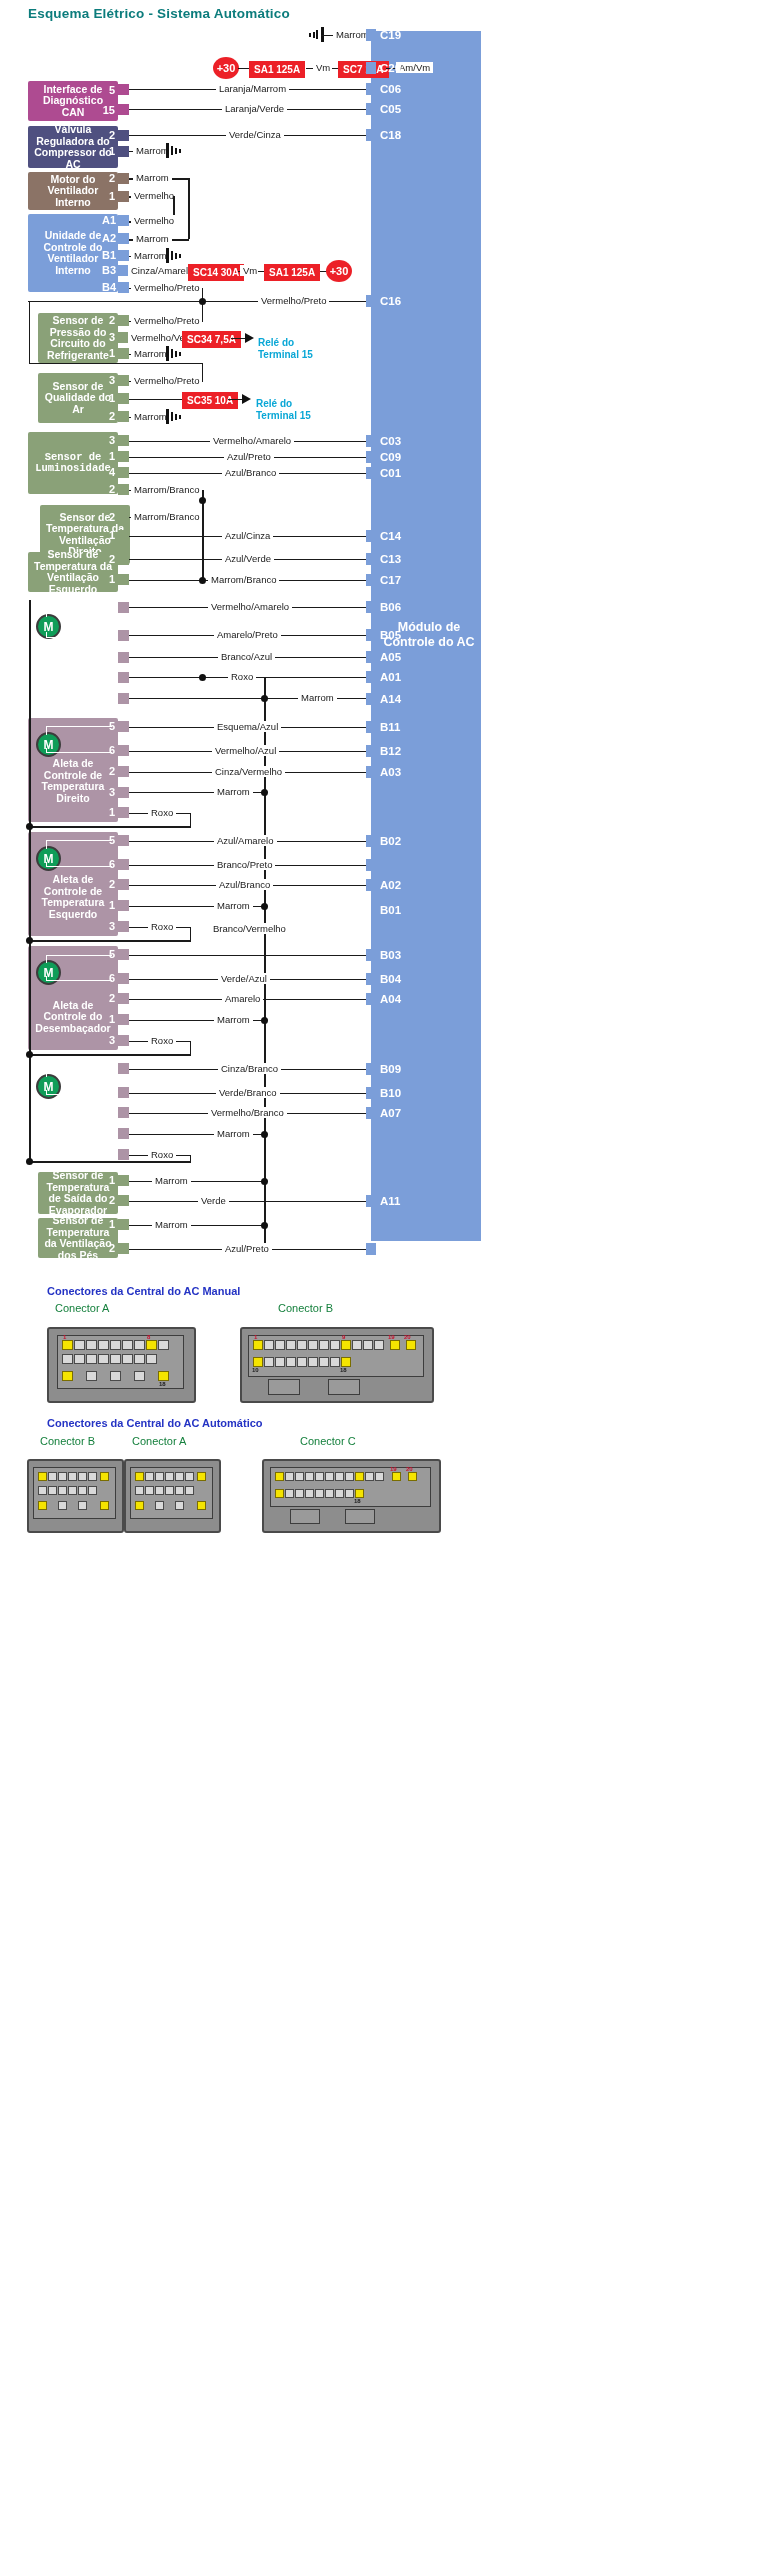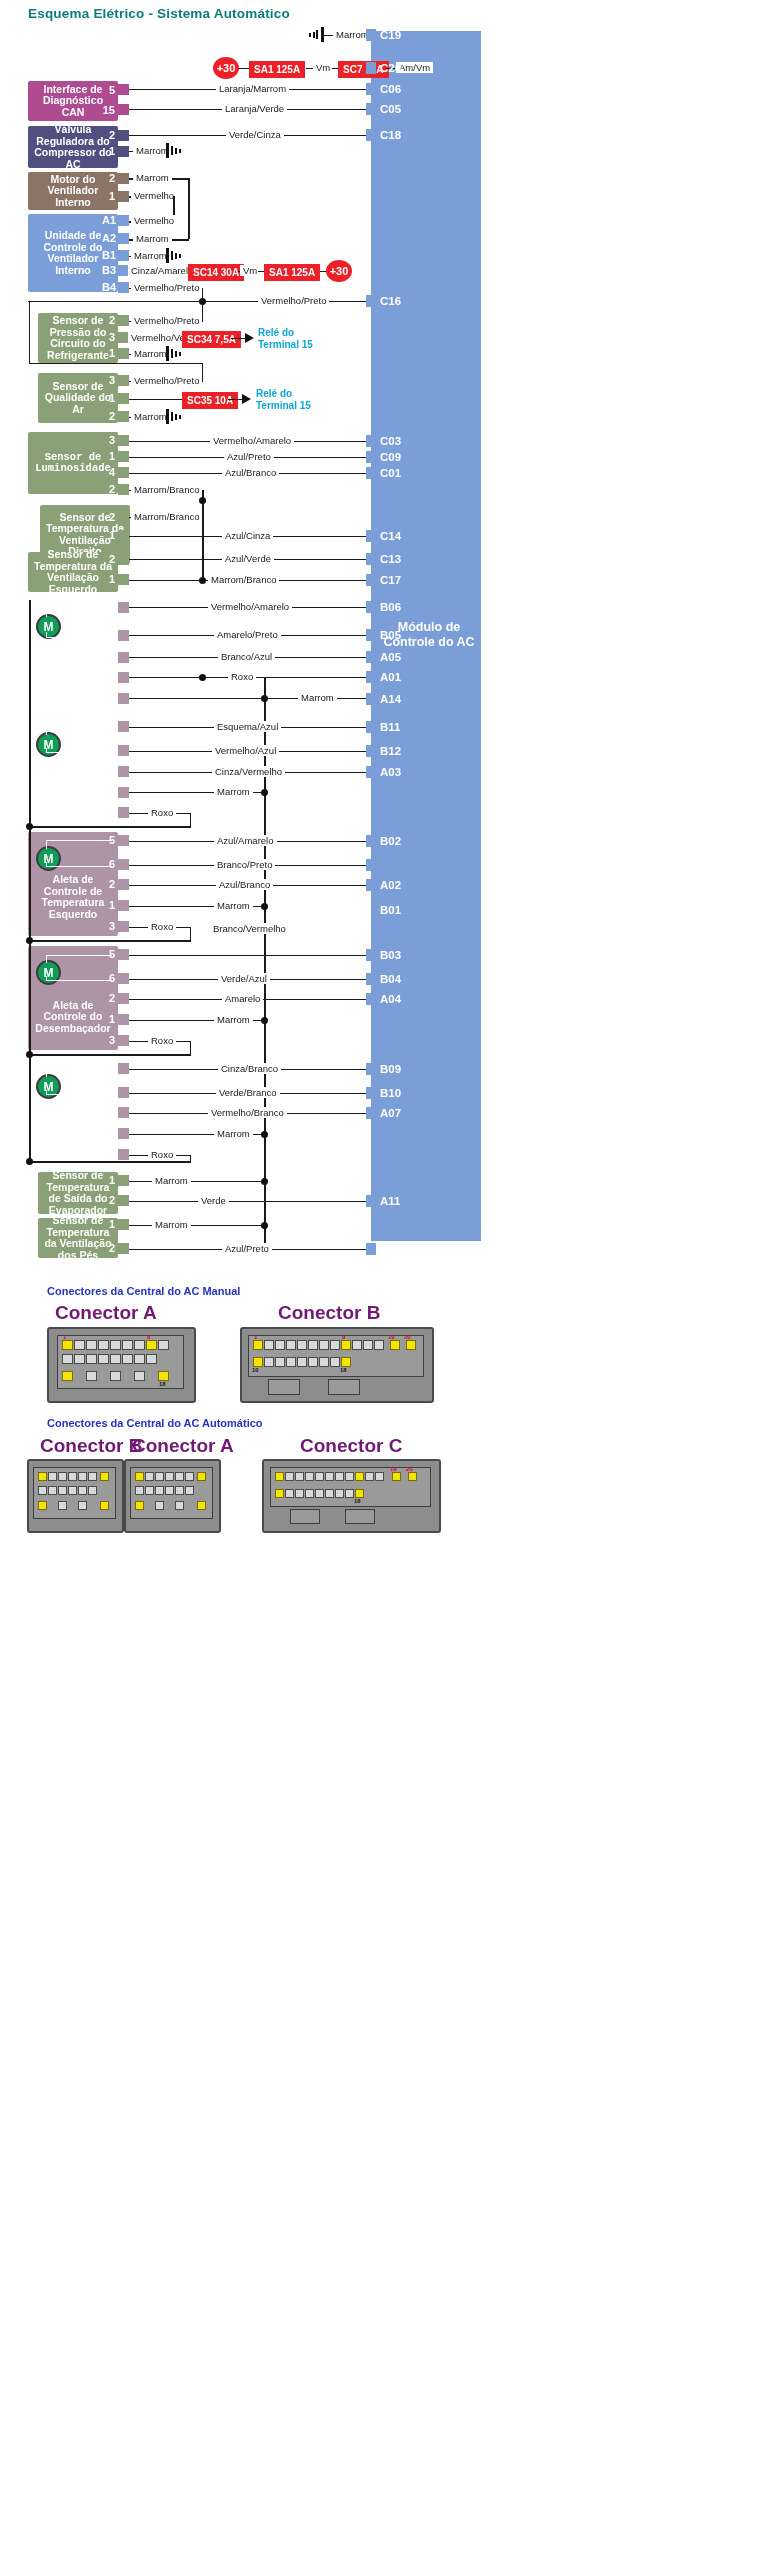--- a/index.html
+++ b/index.html
@@ -45,36 +45,36 @@
   .node{position:absolute;width:7px;height:7px;border-radius:50%;background:#111;}
 
   
   .wl{position:absolute;background:#fff;font-size:9.5px;color:#1a1a1a;padding:0 3px;line-height:11px;white-space:nowrap;}
 
   
   .fuse{position:absolute;background:#ec2027;color:#fff;font-weight:bold;font-size:10px;line-height:13px;
         padding:1px 4px;border:1px solid #ec2027;white-space:nowrap;}
   .p30{position:absolute;width:26px;height:22px;border-radius:50%;background:#ec2027;color:#fff;font-weight:bold;
        font-size:11px;display:flex;align-items:center;justify-content:center;}
-  .relay{position:absolute;color:#0aa7d6;font-weight:bold;font-size:10px;line-height:11.5px;text-align:left;white-space:nowrap;}
+  .relay{position:absolute;color:#0aa7d6;font-weight:bold;font-size:10px;line-height:11.5px;text-align:left;white-space:nowrap;margin-top:10px;}
   .arrow{position:absolute;width:0;height:0;border-top:5px solid transparent;border-bottom:5px solid transparent;border-left:9px solid #111;}
 
   
   .gnd{position:absolute;width:20px;height:16px;}
   .gnd i{position:absolute;background:#111;}
 
   
   .motor{position:absolute;width:21px;height:21px;border-radius:50%;background:#0f9d58;border:2px solid #3c3c3c;
          color:#fff;font-weight:bold;font-size:12px;display:flex;align-items:center;justify-content:center;}
   .motorwire{position:absolute;border-top:1.6px solid #fff;height:0;}
   .motorv{position:absolute;border-left:1.6px solid #fff;width:0;}
 
   
   .sechead{position:absolute;font-weight:bold;font-size:11px;color:#2433c4;white-space:nowrap;}
-  .conname{position:absolute;font-weight:bold;font-size:19px;color:#701a75;white-space:nowrap;}
+  .conname{position:absolute;font-weight:normal;font-size:11px;color:#15803d;white-space:nowrap;}
   .conbody{position:absolute;background:#8d8d8d;border:2px solid #4a4a4a;border-radius:3px;}
   .conin{position:absolute;background:#9a9a9a;border:1.5px solid #3d3d3d;}
   .cav{position:absolute;background:#d9d9d9;border:1px solid #4a4a4a;}
   .cav.hl{background:#f5e400;border-color:#7a6d00;}
   .cnum{position:absolute;font-size:6px;font-weight:bold;color:#c8102e;line-height:6px;}
   .cnum.b{color:#1a1a1a;}
 </style>
 </head>
 <body>
 
@@ -162,20 +162,21 @@
   <div class="pin mauve" style="left:118px;top:630px;"></div>
   <div class="pin mauve" style="left:118px;top:652px;"></div>
   <div class="pin mauve" style="left:118px;top:672px;"></div>
   <div class="pin mauve" style="left:118px;top:693px;"></div>
   <div class="pinnum" style="left:96px;top:602px;width:19px;">5</div>
   <div class="pinnum" style="left:96px;top:630px;width:19px;">6</div>
   <div class="pinnum" style="left:96px;top:652px;width:19px;">2</div>
   <div class="pinnum" style="left:96px;top:672px;width:19px;">3</div>
   <div class="pinnum" style="left:96px;top:693px;width:19px;">1</div>
 
+  <div class="box mauve" style="left:28px;top:718px;width:90px;height:104px;align-items:flex-end;padding-bottom:18px;">Aleta de Controle de Temperatura Direito</div>
   <div class="motor" style="left:36px;top:732px;">M</div>
   <div class="motorwire" style="left:46px;top:726px;width:66px;"></div>
   <div class="motorwire" style="left:46px;top:752px;width:66px;"></div>
   <div class="motorv" style="left:46px;top:726px;height:9px;"></div>
   <div class="motorv" style="left:46px;top:748px;height:5px;"></div>
   <div class="pin mauve" style="left:118px;top:721px;"></div>
   <div class="pin mauve" style="left:118px;top:745px;"></div>
   <div class="pin mauve" style="left:118px;top:766px;"></div>
   <div class="pin mauve" style="left:118px;top:787px;"></div>
   <div class="pin mauve" style="left:118px;top:807px;"></div>

